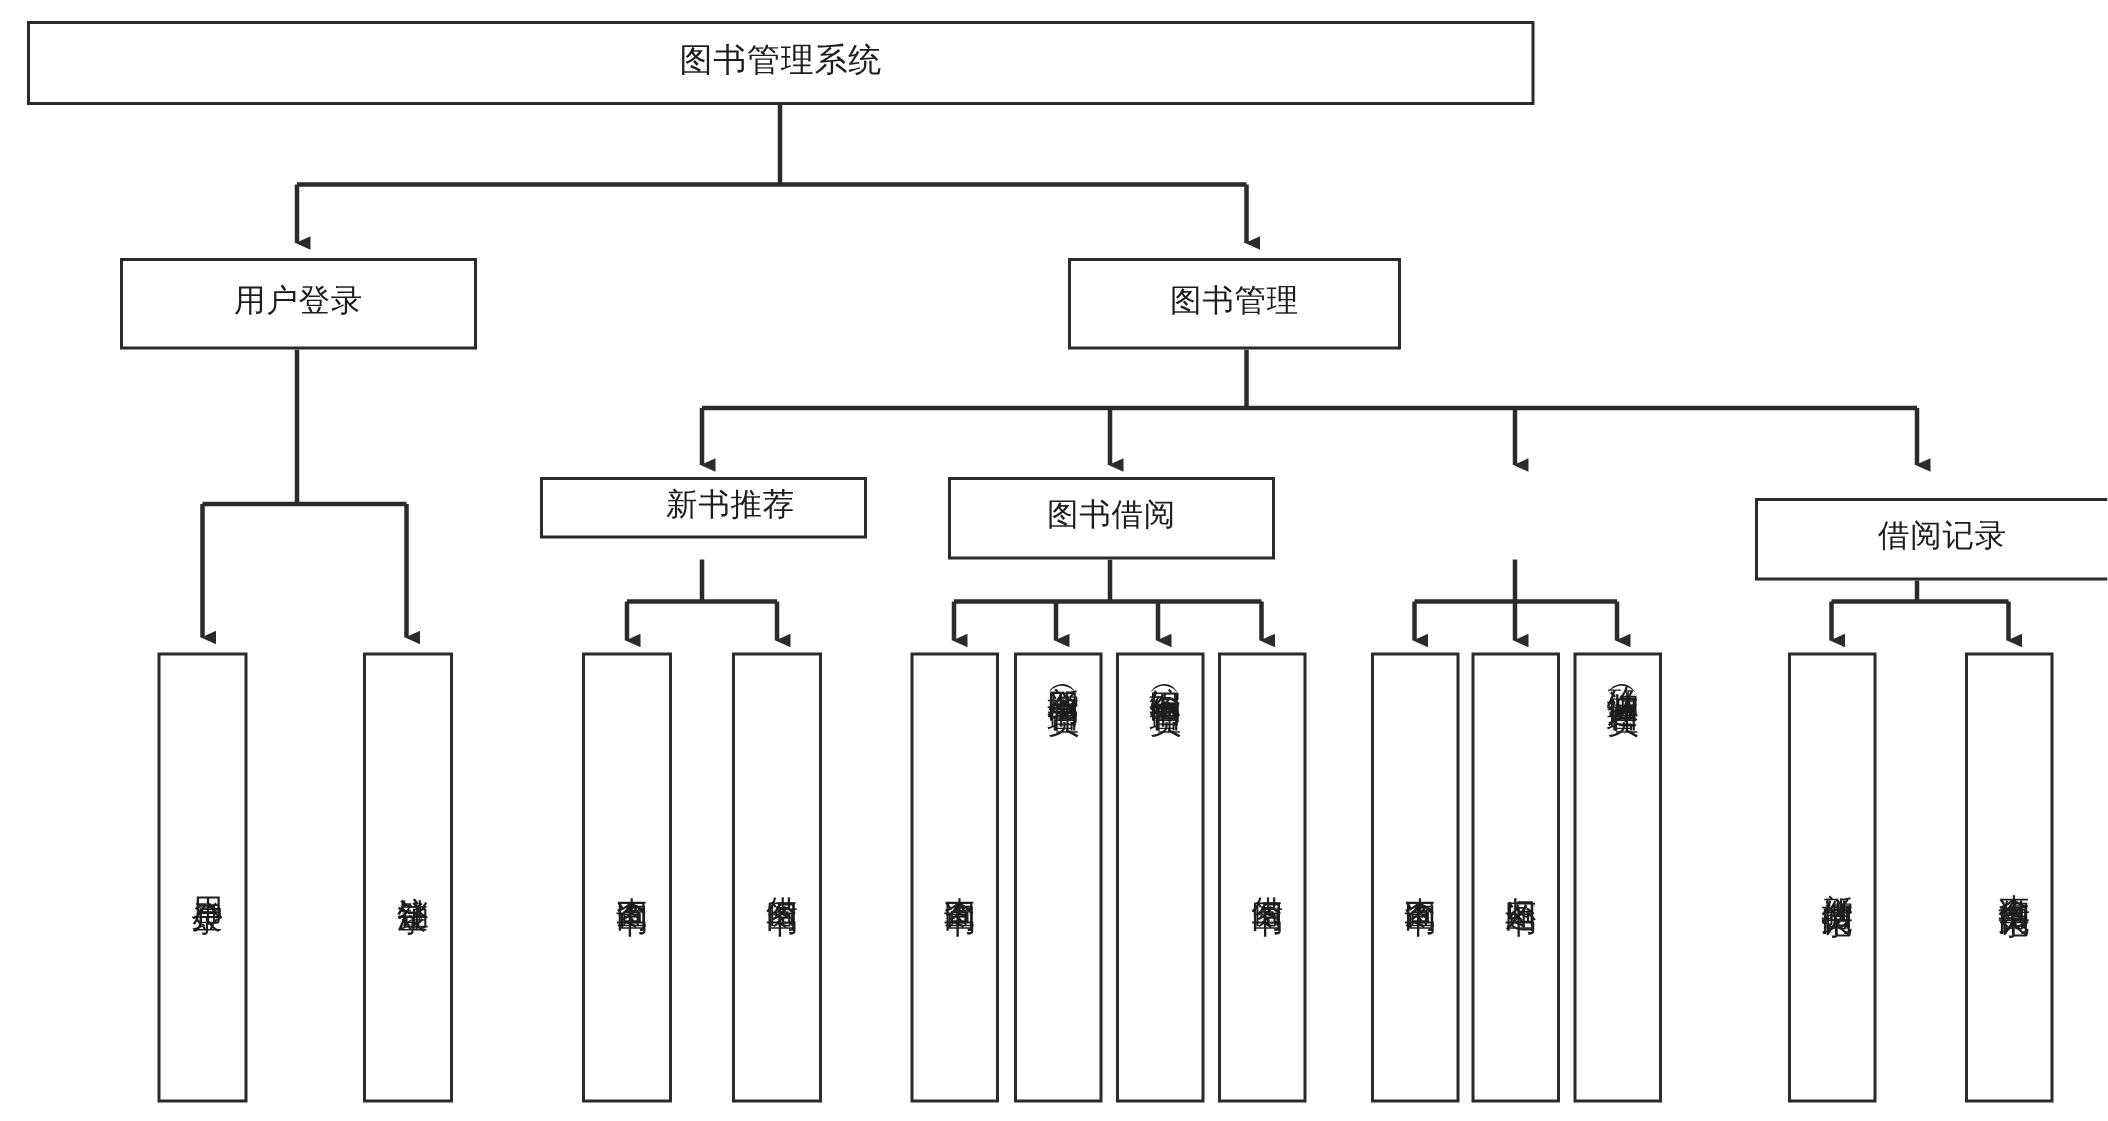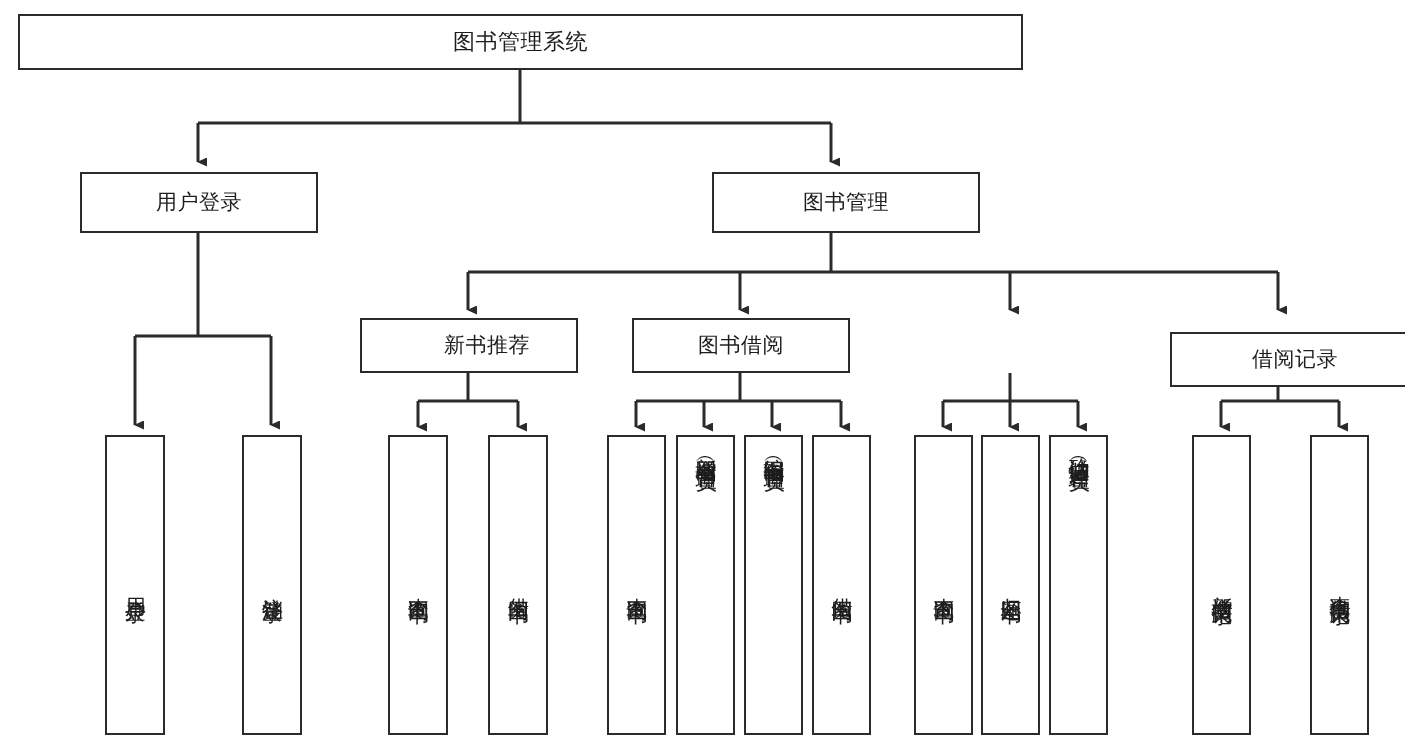--- a/index.html
+++ b/index.html
@@ -33,20 +33,21 @@
     border: 2px solid #2b2b2b;
     display: flex;
     align-items: center;
     justify-content: center;
     color: #1d1d1d;
   }
   .node-label {
     display: block;
     text-align: left;
     letter-spacing: 0.5px;
+    font-family: Liberation Mono, monospace;
   }
   
   .node.horiz .node-label {
     font-size: 21px;
     line-height: 1.1;
     white-space: nowrap;
   }
   .node.root .node-label {
     font-size: 22px;
   }
@@ -135,25 +136,25 @@
     </g>
   </svg>
 
   <div class="node root horiz" style="left:18px; top:14px; width:1005px; height:56px;">
     <span class="node-label">图书管理系统</span>
   </div>
 
   <div class="node horiz" style="left:80px; top:172px; width:238px; height:61px;">
     <span class="node-label">用户登录</span>
   </div>
-  <div class="node horiz" style="left:712px; top:172px; width:268px; height:61px;">
+  <div class="node horiz" style="left:712px; top:172px; width:222px; height:61px;">
     <span class="node-label">图书管理</span>
   </div>
 
-  <div class="node horiz" style="left:360px; top:318px; width:218px; height:55px;padding-left:36px;">
+  <div class="node horiz" style="left:360px; top:318px; width:218px; height:41px;padding-left:36px;">
     <span class="node-label">新书推荐</span>
   </div>
   <div class="node horiz" style="left:632px; top:318px; width:218px; height:55px;">
     <span class="node-label">图书借阅</span>
   </div>
   <div class="node horiz" style="left:1170px; top:318px; width:250px; height:55px;margin-top:14px;">
     <span class="node-label">借阅记录</span>
   </div>
 
   <div class="node vert center-text" style="left:105px; top:435px; width:60px; height:300px;">

